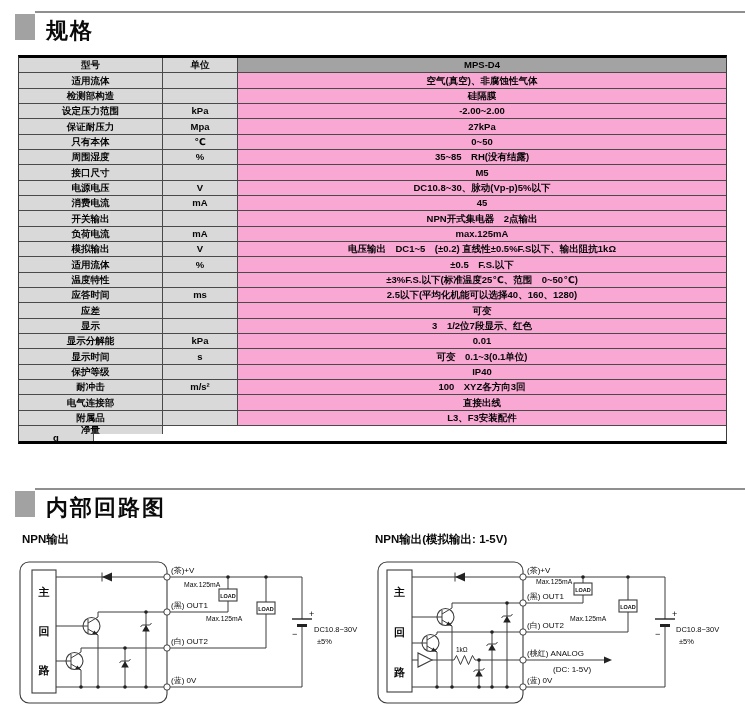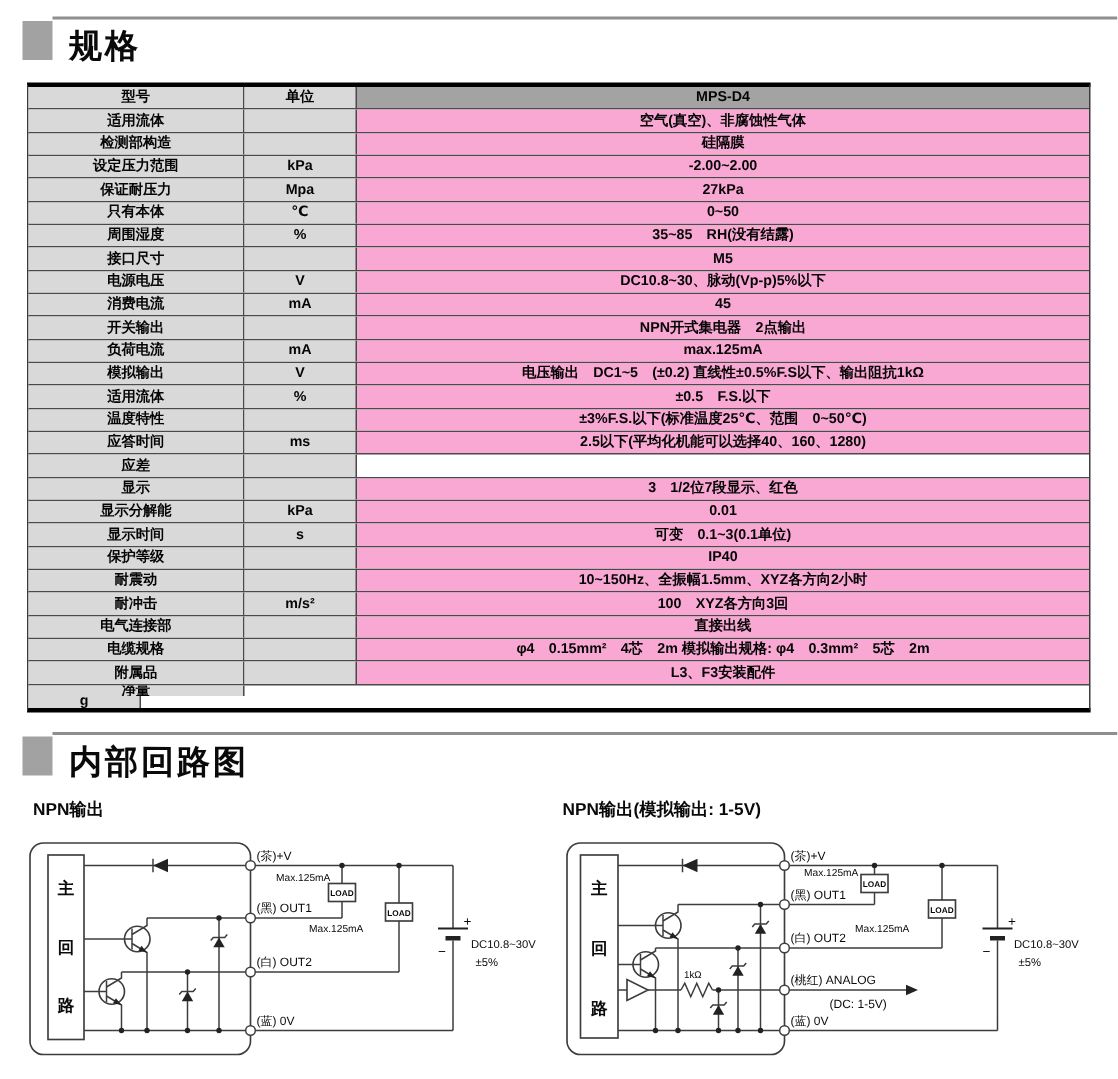--- a/index.html
+++ b/index.html
@@ -130,20 +130,21 @@
       <div class="cell c3">±3%F.S.以下(标准温度25℃、范围　0~50℃)</div>
     </div>
     <div class="trow">
       <div class="cell c1">应答时间</div>
       <div class="cell c2">ms</div>
       <div class="cell c3">2.5以下(平均化机能可以选择40、160、1280)</div>
     </div>
     <div class="trow">
       <div class="cell c1">应差</div>
       <div class="cell c2"></div>
+      <div class="cell c3">可变</div>
     </div>
     <div class="trow">
       <div class="cell c1">显示</div>
       <div class="cell c2"></div>
       <div class="cell c3">3　1/2位7段显示、红色</div>
     </div>
     <div class="trow">
       <div class="cell c1">显示分解能</div>
       <div class="cell c2">kPa</div>
       <div class="cell c3">0.01</div>
@@ -152,38 +153,28 @@
       <div class="cell c1">显示时间</div>
       <div class="cell c2">s</div>
       <div class="cell c3">可变　0.1~3(0.1单位)</div>
     </div>
     <div class="trow">
       <div class="cell c1">保护等级</div>
       <div class="cell c2"></div>
       <div class="cell c3">IP40</div>
     </div>
     <div class="trow">
-      <div class="cell c1">耐震动</div>
-      <div class="cell c2"></div>
-      <div class="cell c3">10~150Hz、全振幅1.5mm、XYZ各方向2小时</div>
-    </div>
-    <div class="trow">
       <div class="cell c1">耐冲击</div>
       <div class="cell c2">m/s²</div>
       <div class="cell c3">100　XYZ各方向3回</div>
     </div>
     <div class="trow">
       <div class="cell c1">电气连接部</div>
       <div class="cell c2"></div>
       <div class="cell c3">直接出线</div>
-    </div>
-    <div class="trow">
-      <div class="cell c1">电缆规格</div>
-      <div class="cell c2"></div>
-      <div class="cell c3">φ4　0.15mm²　4芯　2m 模拟输出规格: φ4　0.3mm²　5芯　2m</div>
     </div>
     <div class="trow">
       <div class="cell c1">附属品</div>
       <div class="cell c2"></div>
       <div class="cell c3">L3、F3安装配件</div>
     </div>
     <div class="trow">
       <div class="cell c1">净量</div>
       <div class="cell c2">g</div>
       <div class="cell c3">45(只有本体)</div>

